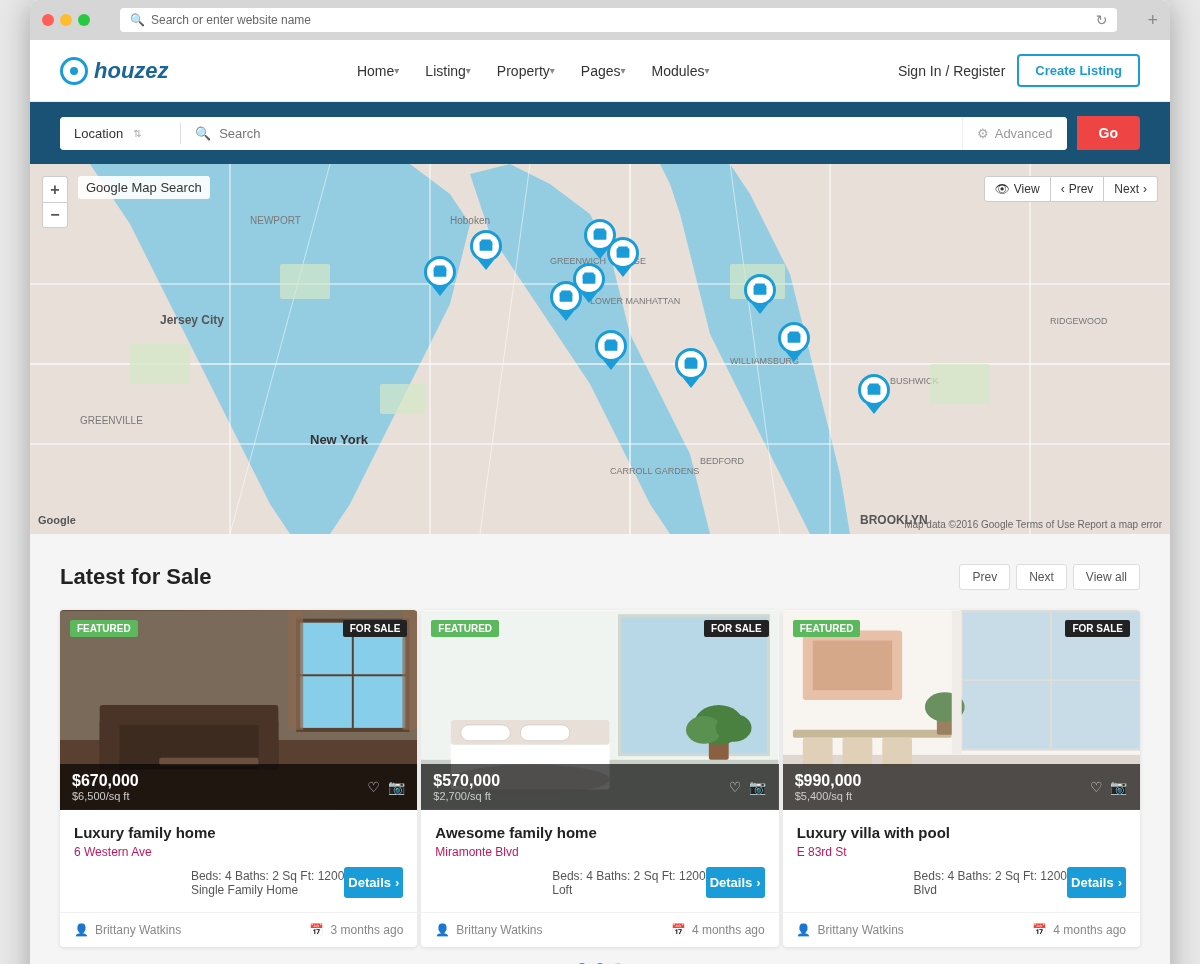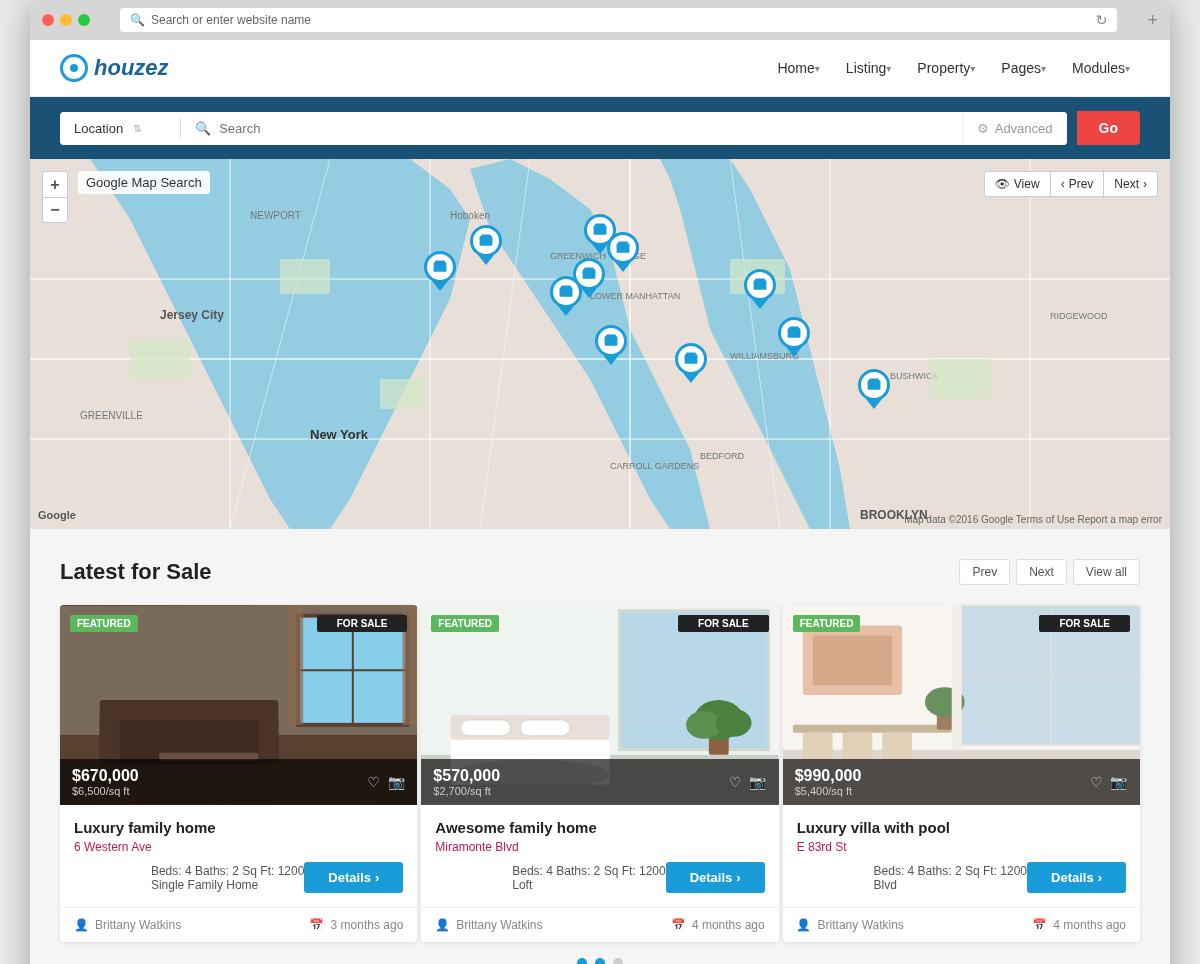--- a/index.html
+++ b/index.html
@@ -79,33 +79,33 @@
     .listings-nav { display: flex; gap: 6px; align-items: center; }
     .listings-nav-btn { border: 1px solid #ddd; background: #fff; padding: 5px 12px; font-size: 12px; color: #555; cursor: pointer; border-radius: 3px; }
 
     .listings-grid { display: grid; grid-template-columns: repeat(3, 1fr); gap: 4px; }
 
     .listing-card { background: #fff; border-radius: 4px; overflow: hidden; box-shadow: 0 1px 4px rgba(0,0,0,0.1); }
     .listing-image { position: relative; height: 200px; overflow: hidden; }
     .img-1 { background: linear-gradient(135deg, #5a4a3a 0%, #8b7355 40%, #c4a882 70%, #4a6741 100%); }
 
     .featured-badge { position: absolute; top: 10px; left: 10px; background: #5cb85c; color: #fff; font-size: 10px; font-weight: 700; padding: 3px 7px; border-radius: 2px; text-transform: uppercase; }
-    .sale-badge { position: absolute; top: 10px; right: 10px; background: #222; color: #fff; font-size: 10px; font-weight: 700; padding: 3px 20px; border-radius: 2px; text-transform: uppercase; }
+    .sale-badge { position: absolute; top: 10px; right: 10px; background: #222; color: #fff; font-size: 10px; font-weight: 700; padding: 3px 7px; border-radius: 2px; text-transform: uppercase; }
     .price-box { position: absolute; bottom: 0; left: 0; right: 0; background: rgba(0,0,0,0.65); color: #fff; padding: 8px 12px; display: flex; justify-content: space-between; align-items: center; }
     .price-amount { font-size: 16px; font-weight: 700; }
     .price-per { font-size: 11px; color: #ccc; }
     .price-actions { display: flex; gap: 8px; color: #ccc; font-size: 14px; }
 
     .listing-body { padding: 14px; }
     .listing-title { font-size: 15px; font-weight: 600; color: #222; margin-bottom: 4px; }
     .listing-address { font-size: 12px; color: #be185d; margin-bottom: 8px; }
     .listing-details-row { display: flex; align-items: center; justify-content: flex-end; }
     .listing-specs { font-size: 12px; color: #555; }
     .listing-type { font-size: 12px; color: #555; }
-    .details-btn { background: #1a9cd8; color: #fff; border: none; padding: 8px 24px; border-radius: 3px; font-size: 13px; font-weight: 600; cursor: pointer; display: flex; align-items: center; gap: 4px; white-space: nowrap; }
+    .details-btn { background: #1a9cd8; color: #fff; border: none; padding: 8px 4px; border-radius: 3px; font-size: 13px; font-weight: 600; cursor: pointer; display: flex; align-items: center; gap: 4px; white-space: nowrap; }
 
     .listing-footer { padding: 10px 14px; border-top: 1px solid #f0f0f0; display: flex; justify-content: space-between; align-items: center; }
     .agent-info { display: flex; align-items: center; gap: 6px; font-size: 12px; color: #888; }
     .time-info { display: flex; align-items: center; gap: 6px; font-size: 12px; color: #888; }
 
     
     .pagination-dots { display: flex; justify-content: center; gap: 8px; padding: 16px 0 8px; }
     .dot-page { width: 10px; height: 10px; border-radius: 50%; background: #ccc; cursor: pointer; }
     .dot-page.active { background: #1a9cd8; }
   </style>
@@ -152,20 +152,24 @@
       <div class="nav-item">
         <span>Pages</span>
         <span class="nav-arrow">▾</span>
       </div>
       <div class="nav-item">
         <span>Modules</span>
         <span class="nav-arrow">▾</span>
       </div>
     </nav>
 
+    <div class="header-actions">
+      <span class="sign-in-link">Sign In / Register</span>
+      <button class="create-listing-btn">Create Listing</button>
+    </div>
   </div>
 
   <div class="search-bar">
     <div style="display:flex;background:#fff;border-radius:4px;overflow:hidden;flex:1;">
       <div class="location-select">
         <span>Location</span>
         <span style="color:#aaa;font-size:10px;margin-left:4px;">⇅</span>
       </div>
       <div style="width:1px;background:#ddd;margin:6px 0;"></div>
       <div class="search-input-wrap">

